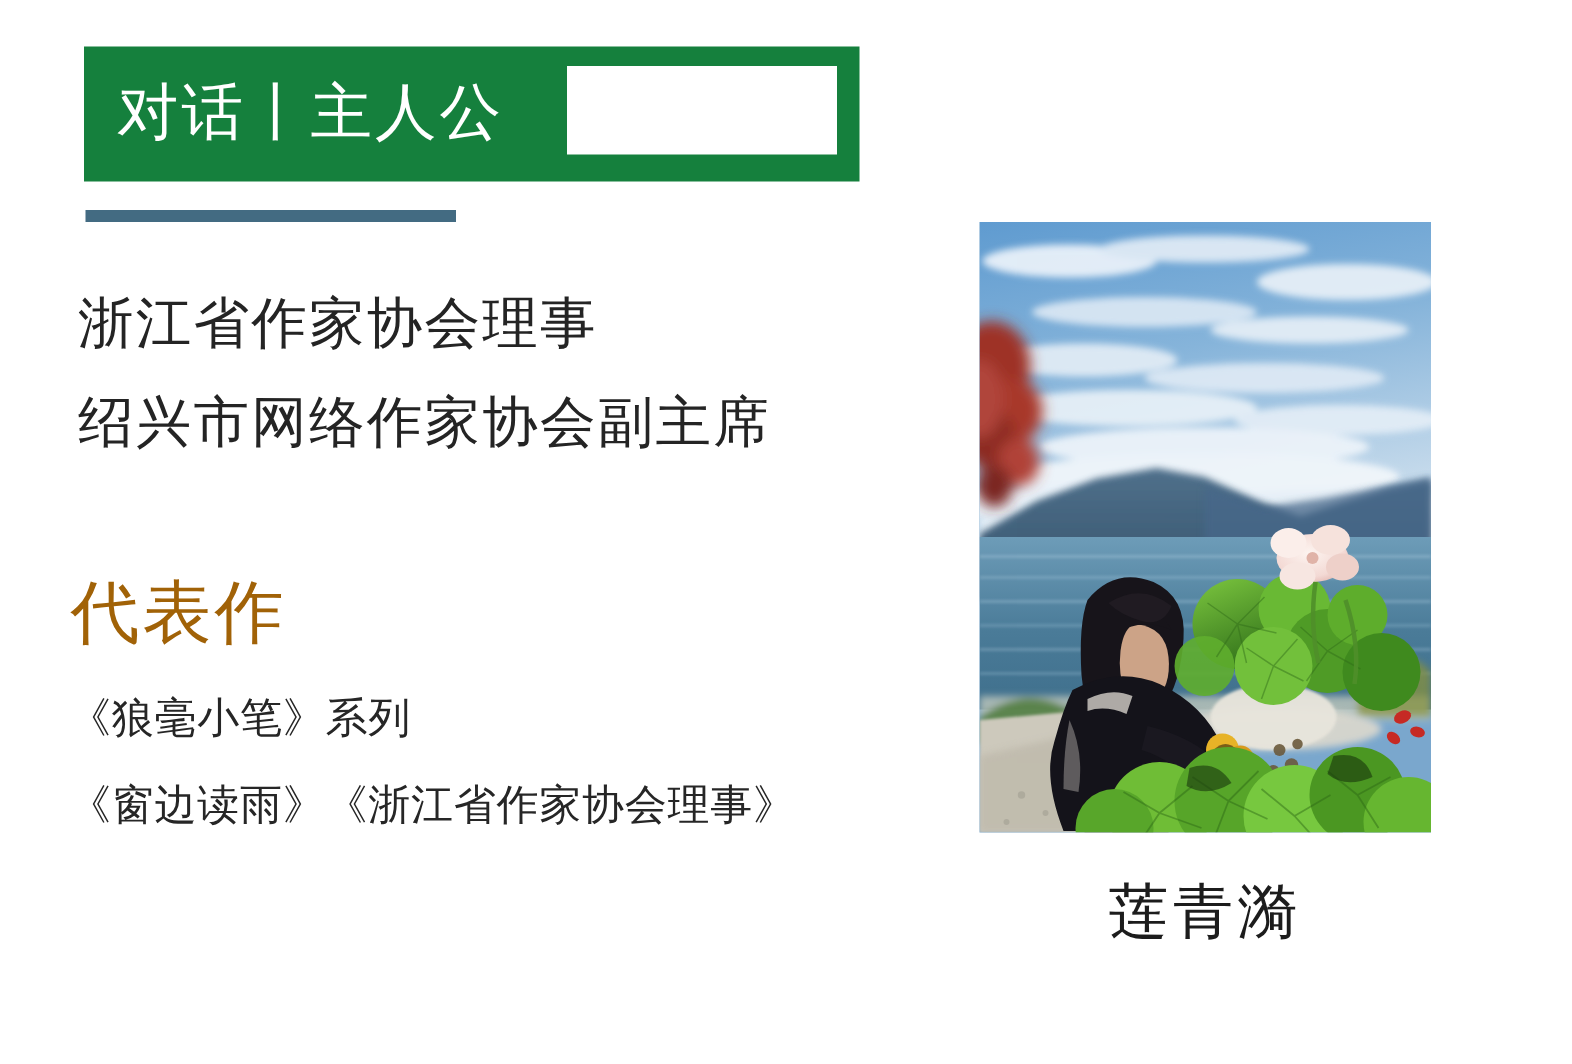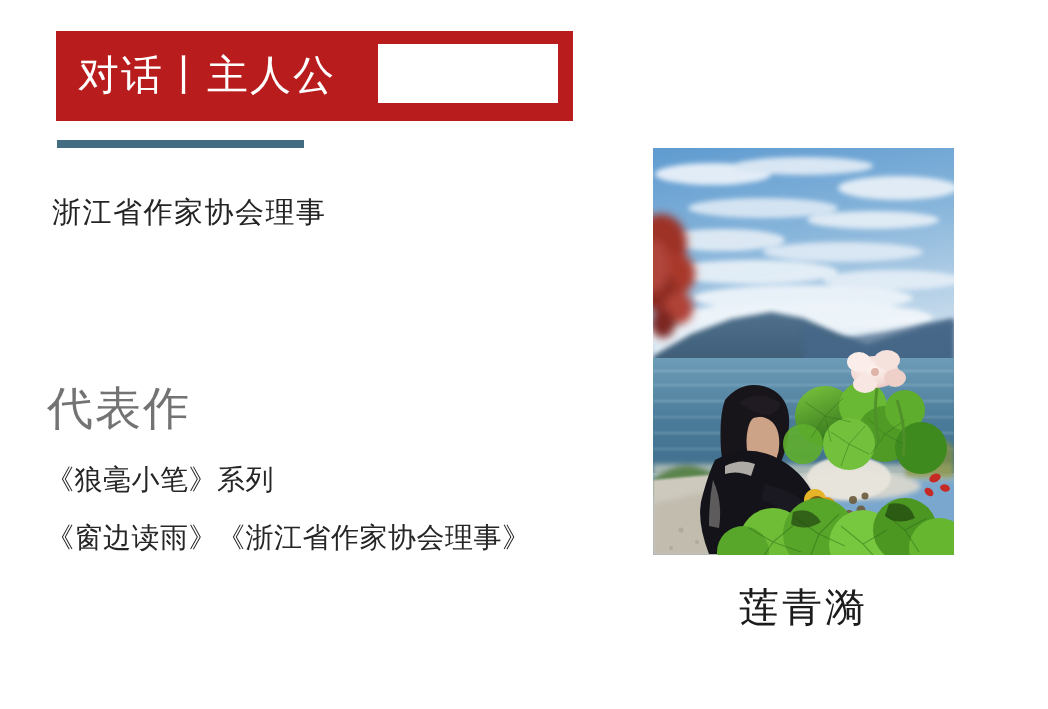--- a/index.html
+++ b/index.html
@@ -16,21 +16,21 @@
     -webkit-font-smoothing: antialiased;
   }
 
   
   .header-band {
     position: absolute;
     left: 56px;
     top: 31px;
     width: 517px;
     height: 90px;
-    background: #b91c1c;
+    background: #15803d;
     box-sizing: border-box;
   }
   .header-title {
     position: absolute;
     left: 22px;
     top: 50%;
     transform: translateY(-52%);
     color: #ffffff;
     font-size: 41px;
     line-height: 1;
@@ -57,36 +57,36 @@
   }
 
   
   .credentials {
     position: absolute;
     left: 52px;
     top: 198px;
     width: 560px;
   }
   .cred-line {
-    font-size: 29px;
+    font-size: 37px;
     line-height: 1.0;
     color: #242424;
     letter-spacing: 1.5px;
     margin-bottom: 29px;
     white-space: nowrap;
     font-family: "Liberation Serif", "DejaVu Serif", serif;
   }
 
   .works-heading {
     position: absolute;
     left: 47px;
     top: 386px;
     font-size: 46px;
     line-height: 1;
-    color: #737373;
+    color: #a16207;
     letter-spacing: 2px;
     white-space: nowrap;
     font-family: "Liberation Serif", "DejaVu Serif", serif;
   }
 
   .works-list {
     position: absolute;
     left: 46px;
     top: 466px;
     width: 600px;
@@ -132,20 +132,21 @@
 
 <div class="header-band">
   <div class="header-title">对话丨主人公</div>
   <div class="header-blank-box"></div>
 </div>
 
 <div class="accent-bar"></div>
 
 <div class="credentials">
   <div class="cred-line">浙江省作家协会理事</div>
+  <div class="cred-line">绍兴市网络作家协会副主席</div>
 </div>
 
 <div class="works-heading">代表作</div>
 
 <div class="works-list">
   <div class="work-line">《狼毫小笔》系列</div>
   <div class="work-line">《窗边读雨》《浙江省作家协会理事》</div>
 </div>
 
 <div class="photo-frame">

